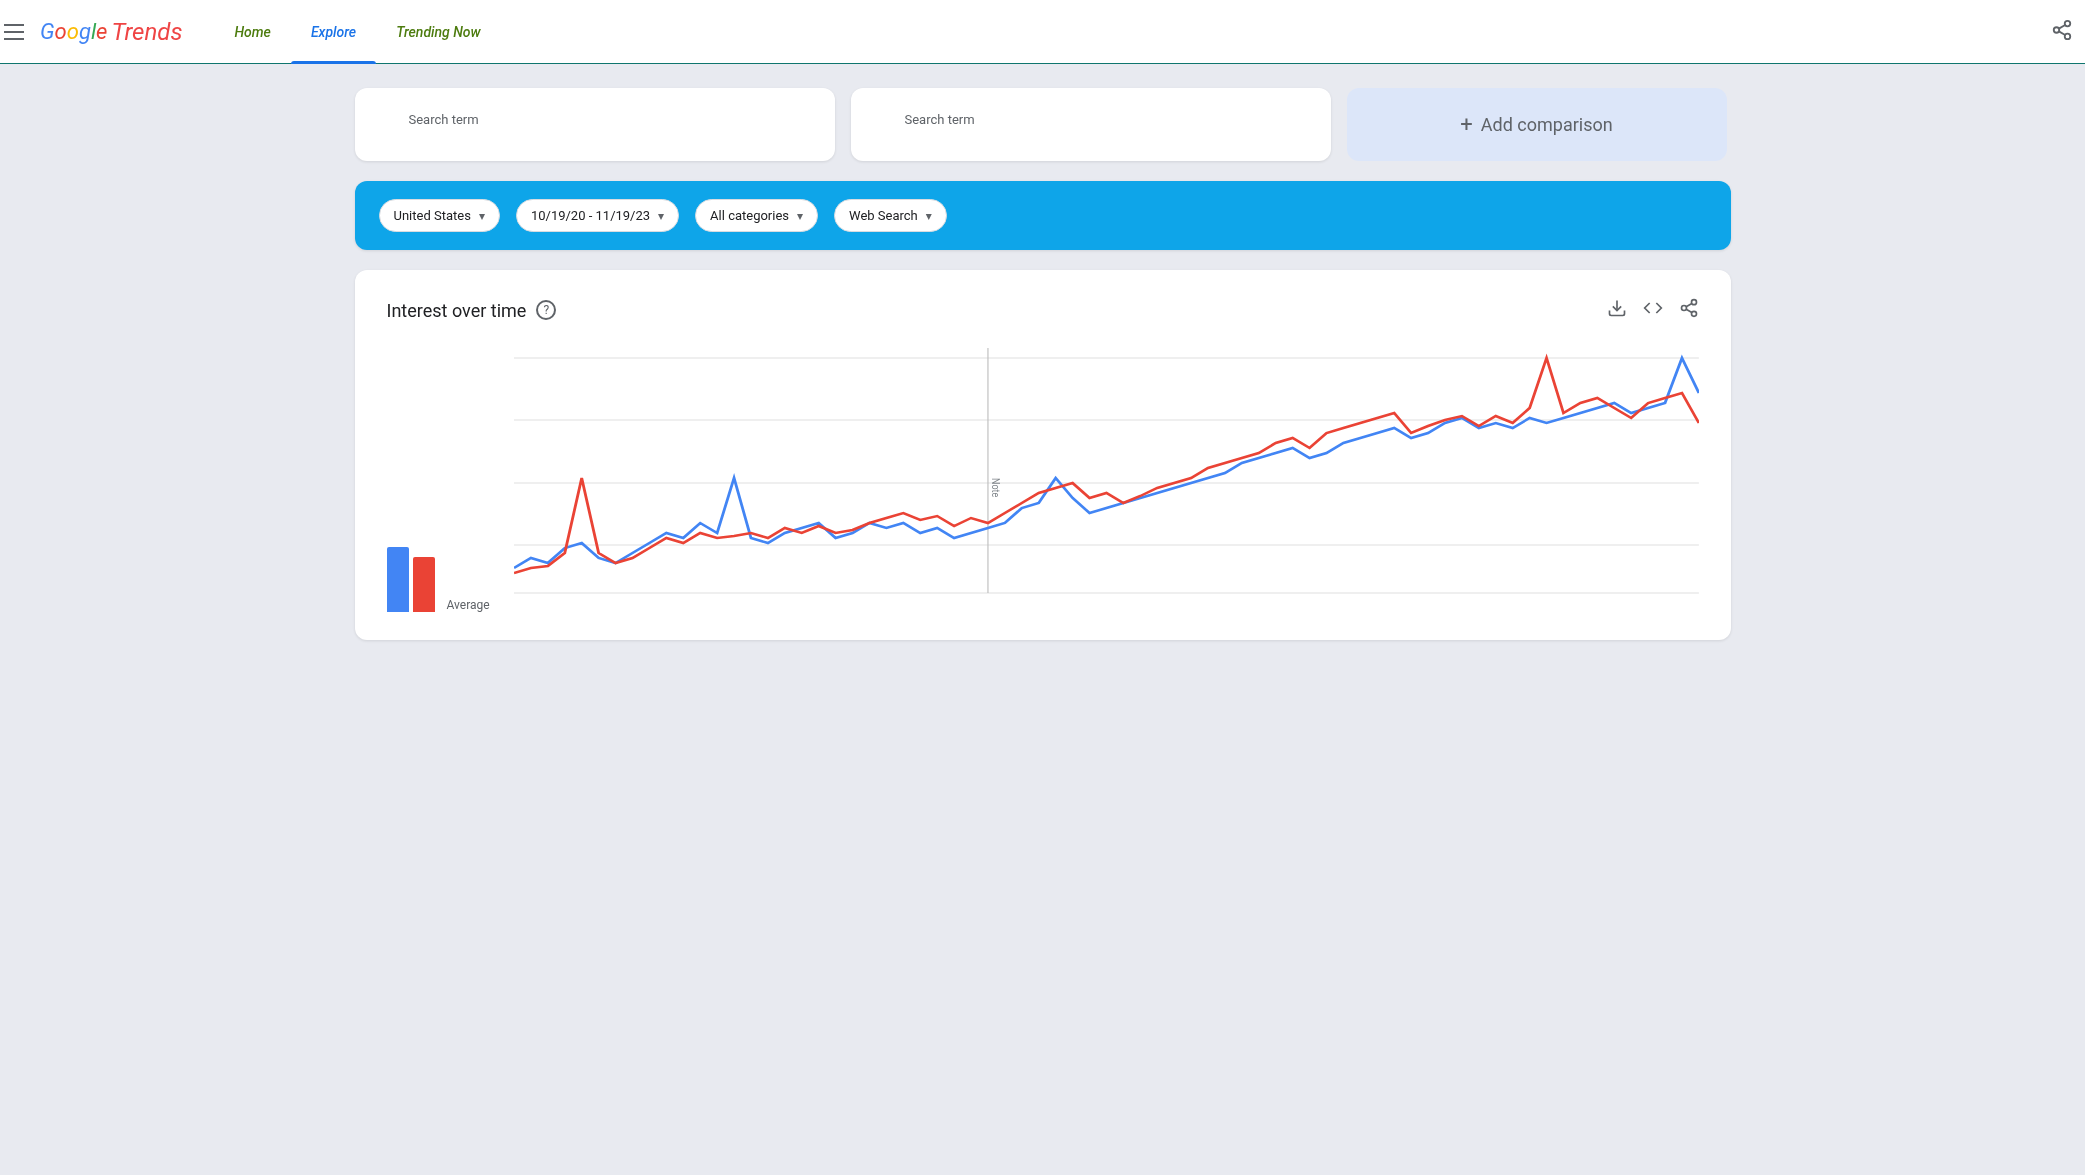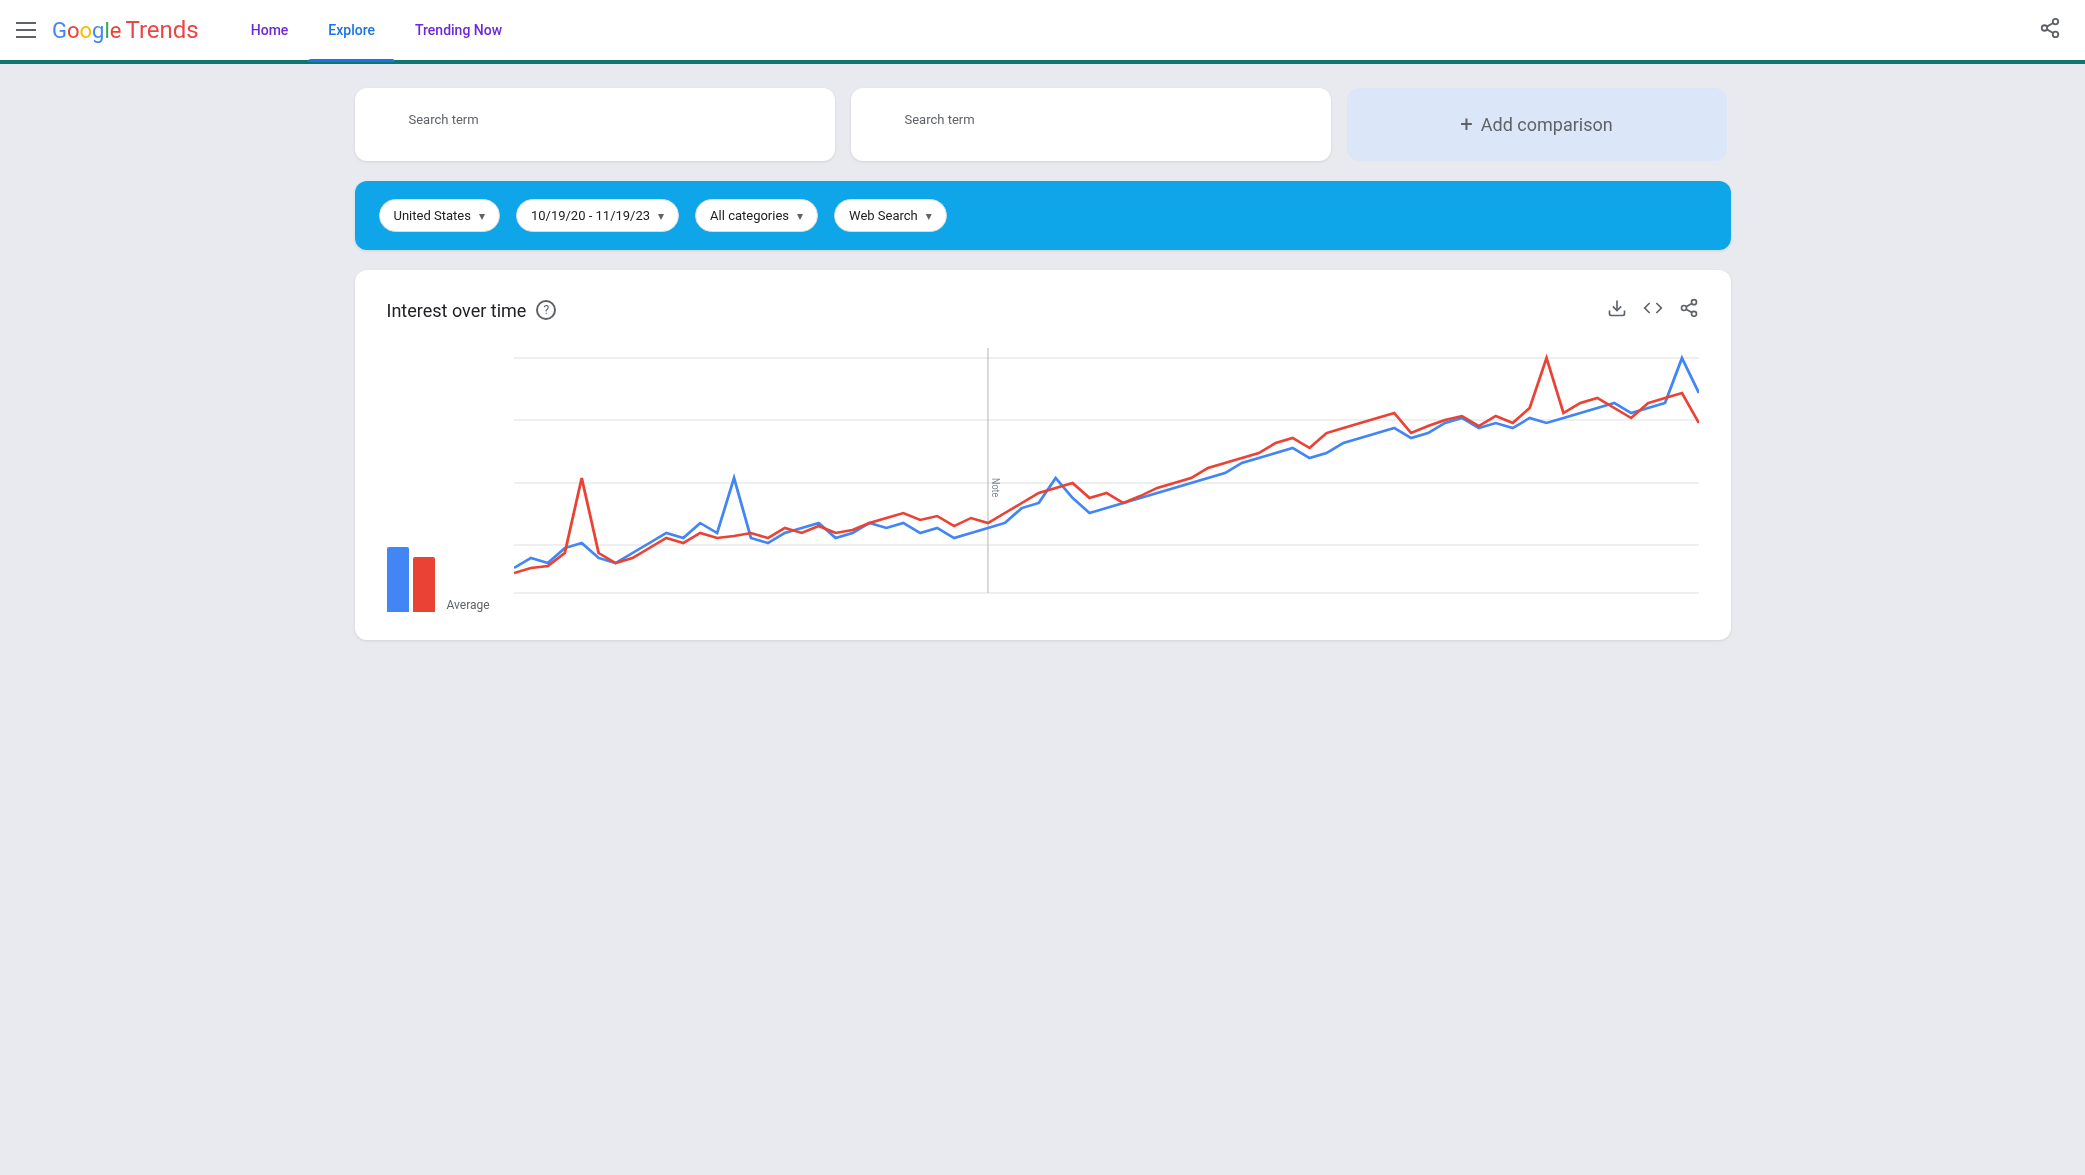--- a/index.html
+++ b/index.html
@@ -7,23 +7,24 @@
       font-family: 'Google Sans', Roboto, Arial, sans-serif;
       background: #e8eaf0;
       min-height: 100vh;
     }
 
     
     .header {
       background: #fff;
       display: flex;
       align-items: center;
-      padding: 0 16px;
+      padding: 0 4px;
       height: 64px;
-      border-bottom: 4px solid #0f766e;
+      border-bottom: 1px solid #0f766e;
+      font-style: italic;
     }
     .menu-icon {
       cursor: pointer;
       margin-right: 16px;
       display: flex;
       flex-direction: column;
       gap: 5px;
     }
     .menu-icon span {
       display: block;
@@ -57,21 +58,21 @@
       align-items: center;
       flex: 1;
       gap: 0;
     }
     .nav-item {
       padding: 0 20px;
       height: 64px;
       display: flex;
       align-items: center;
       font-size: 14px;
-      color: #6d28d9;
+      color: #4d7c0f;
       cursor: pointer;
       position: relative;
       font-weight: 500;
     }
     .nav-item.active {
       color: #1a73e8;
     }
     .nav-item.active::after {
       content: '';
       position: absolute;

